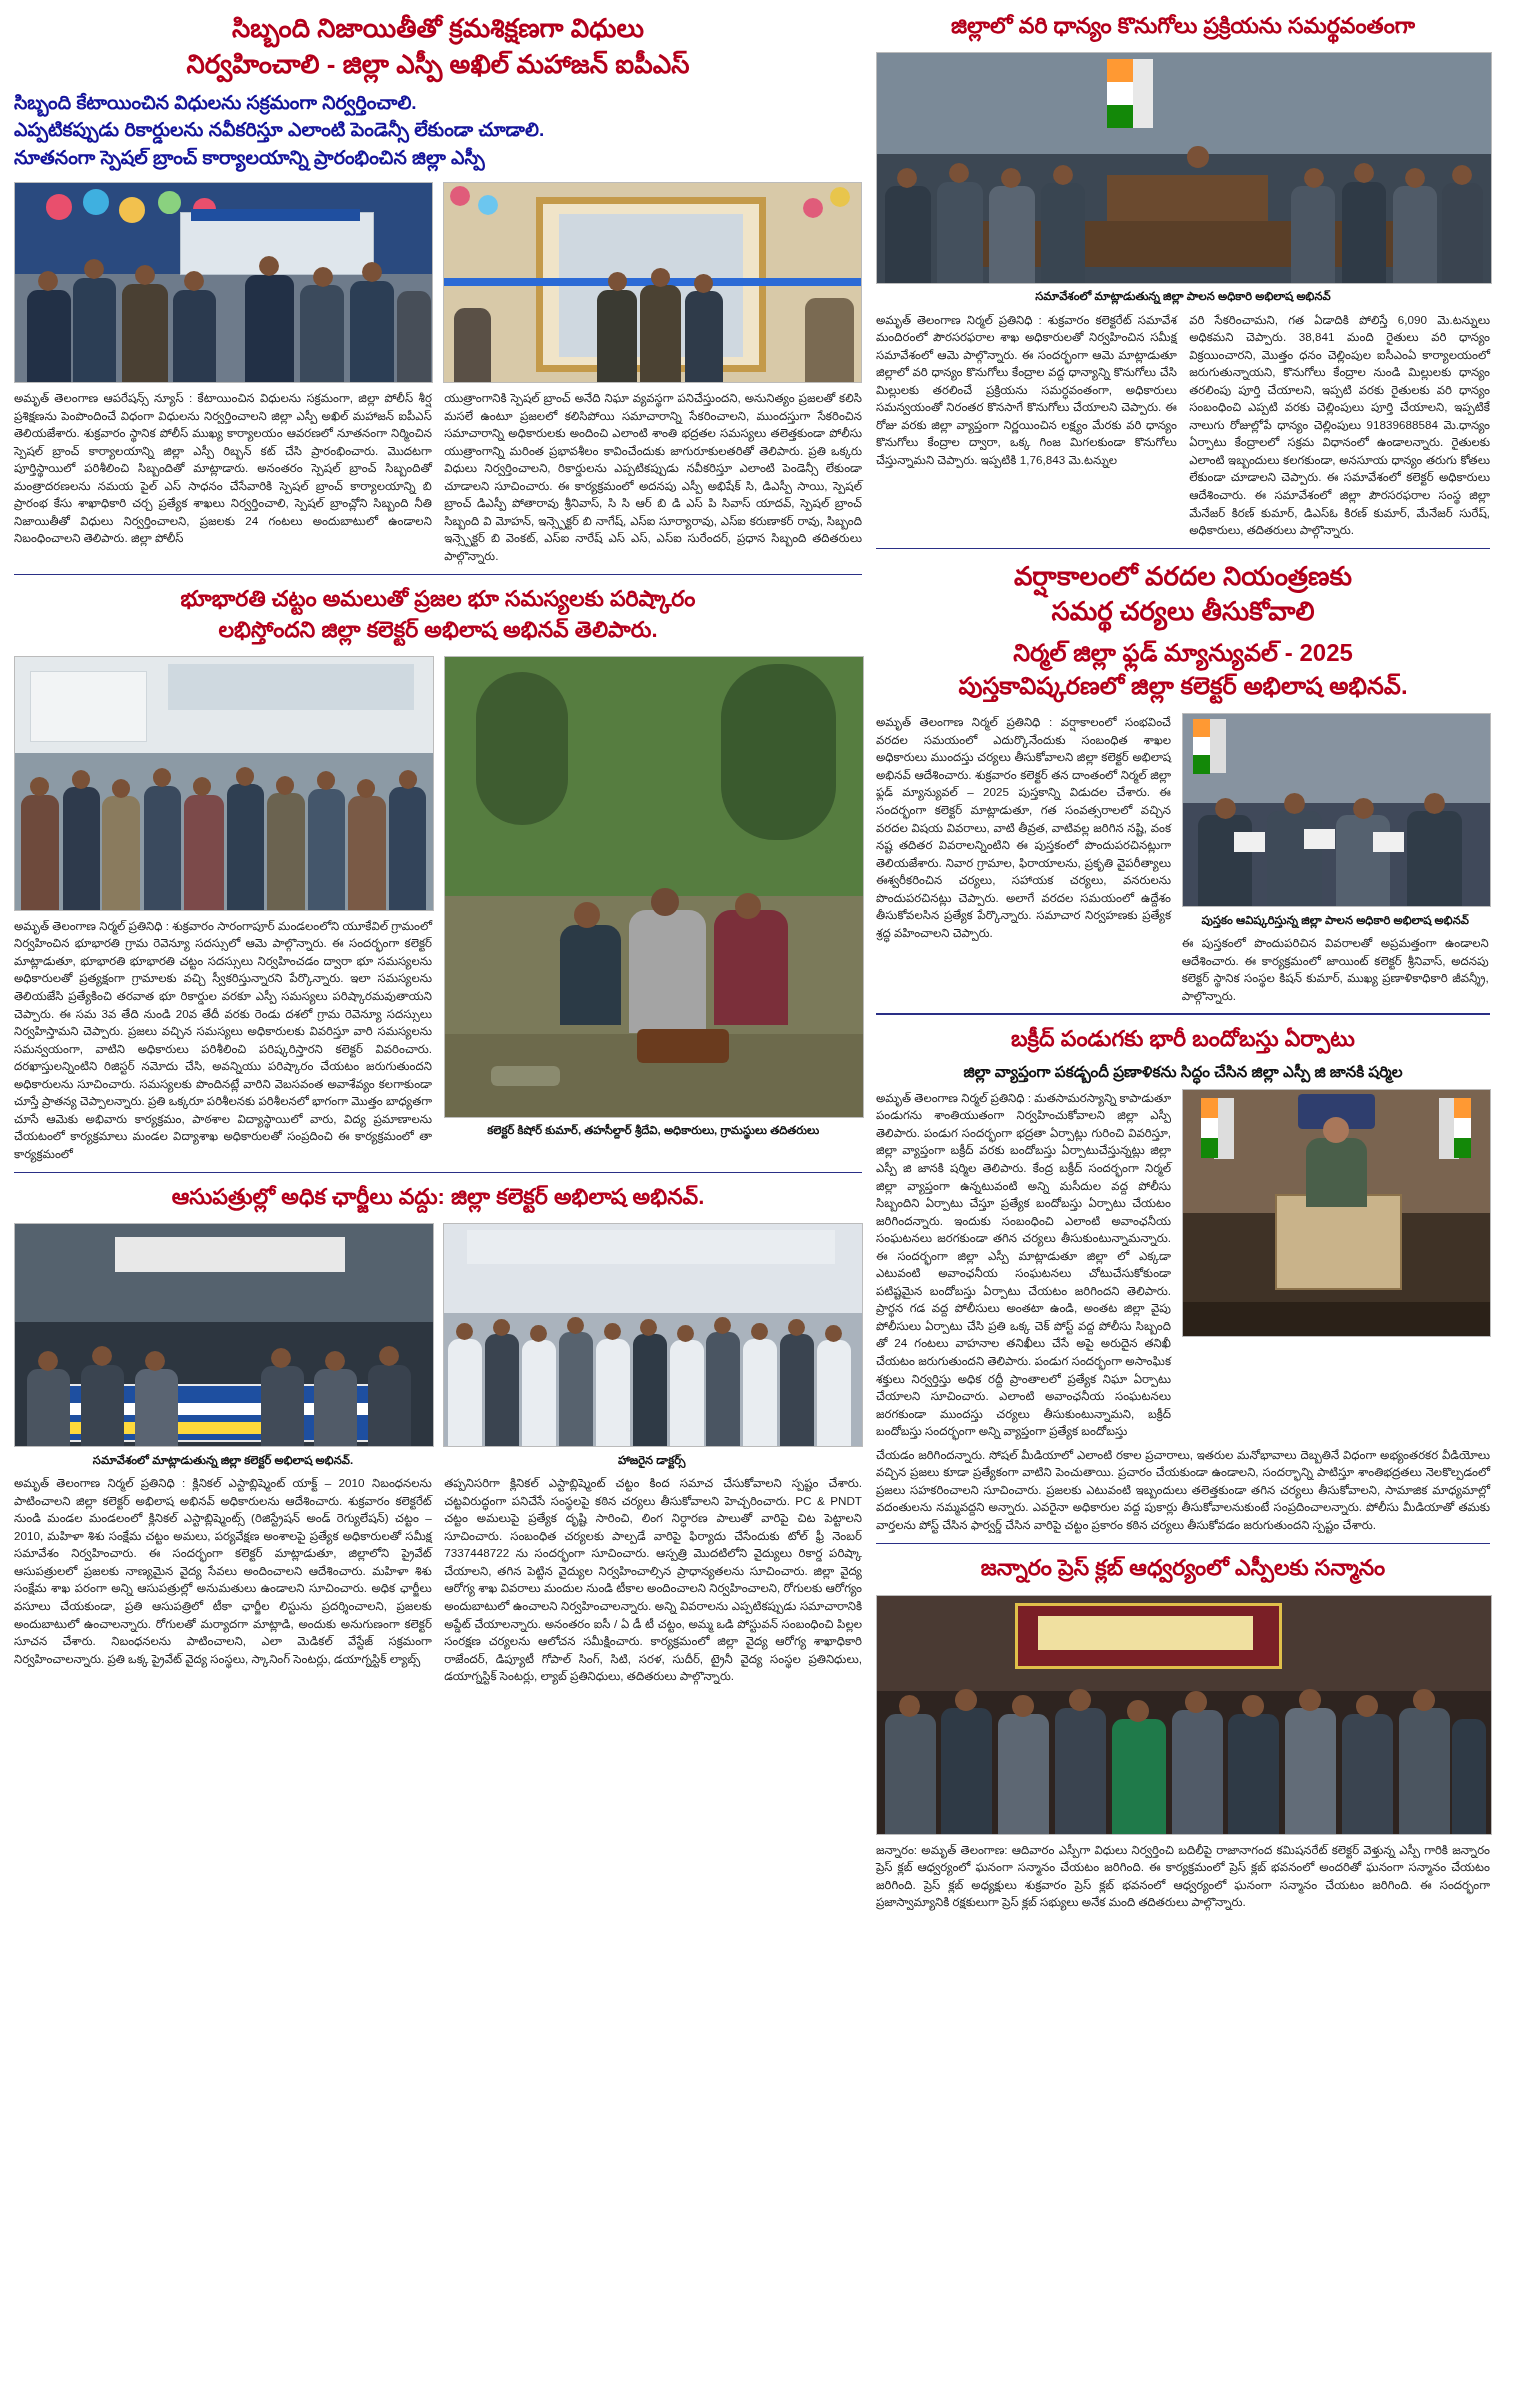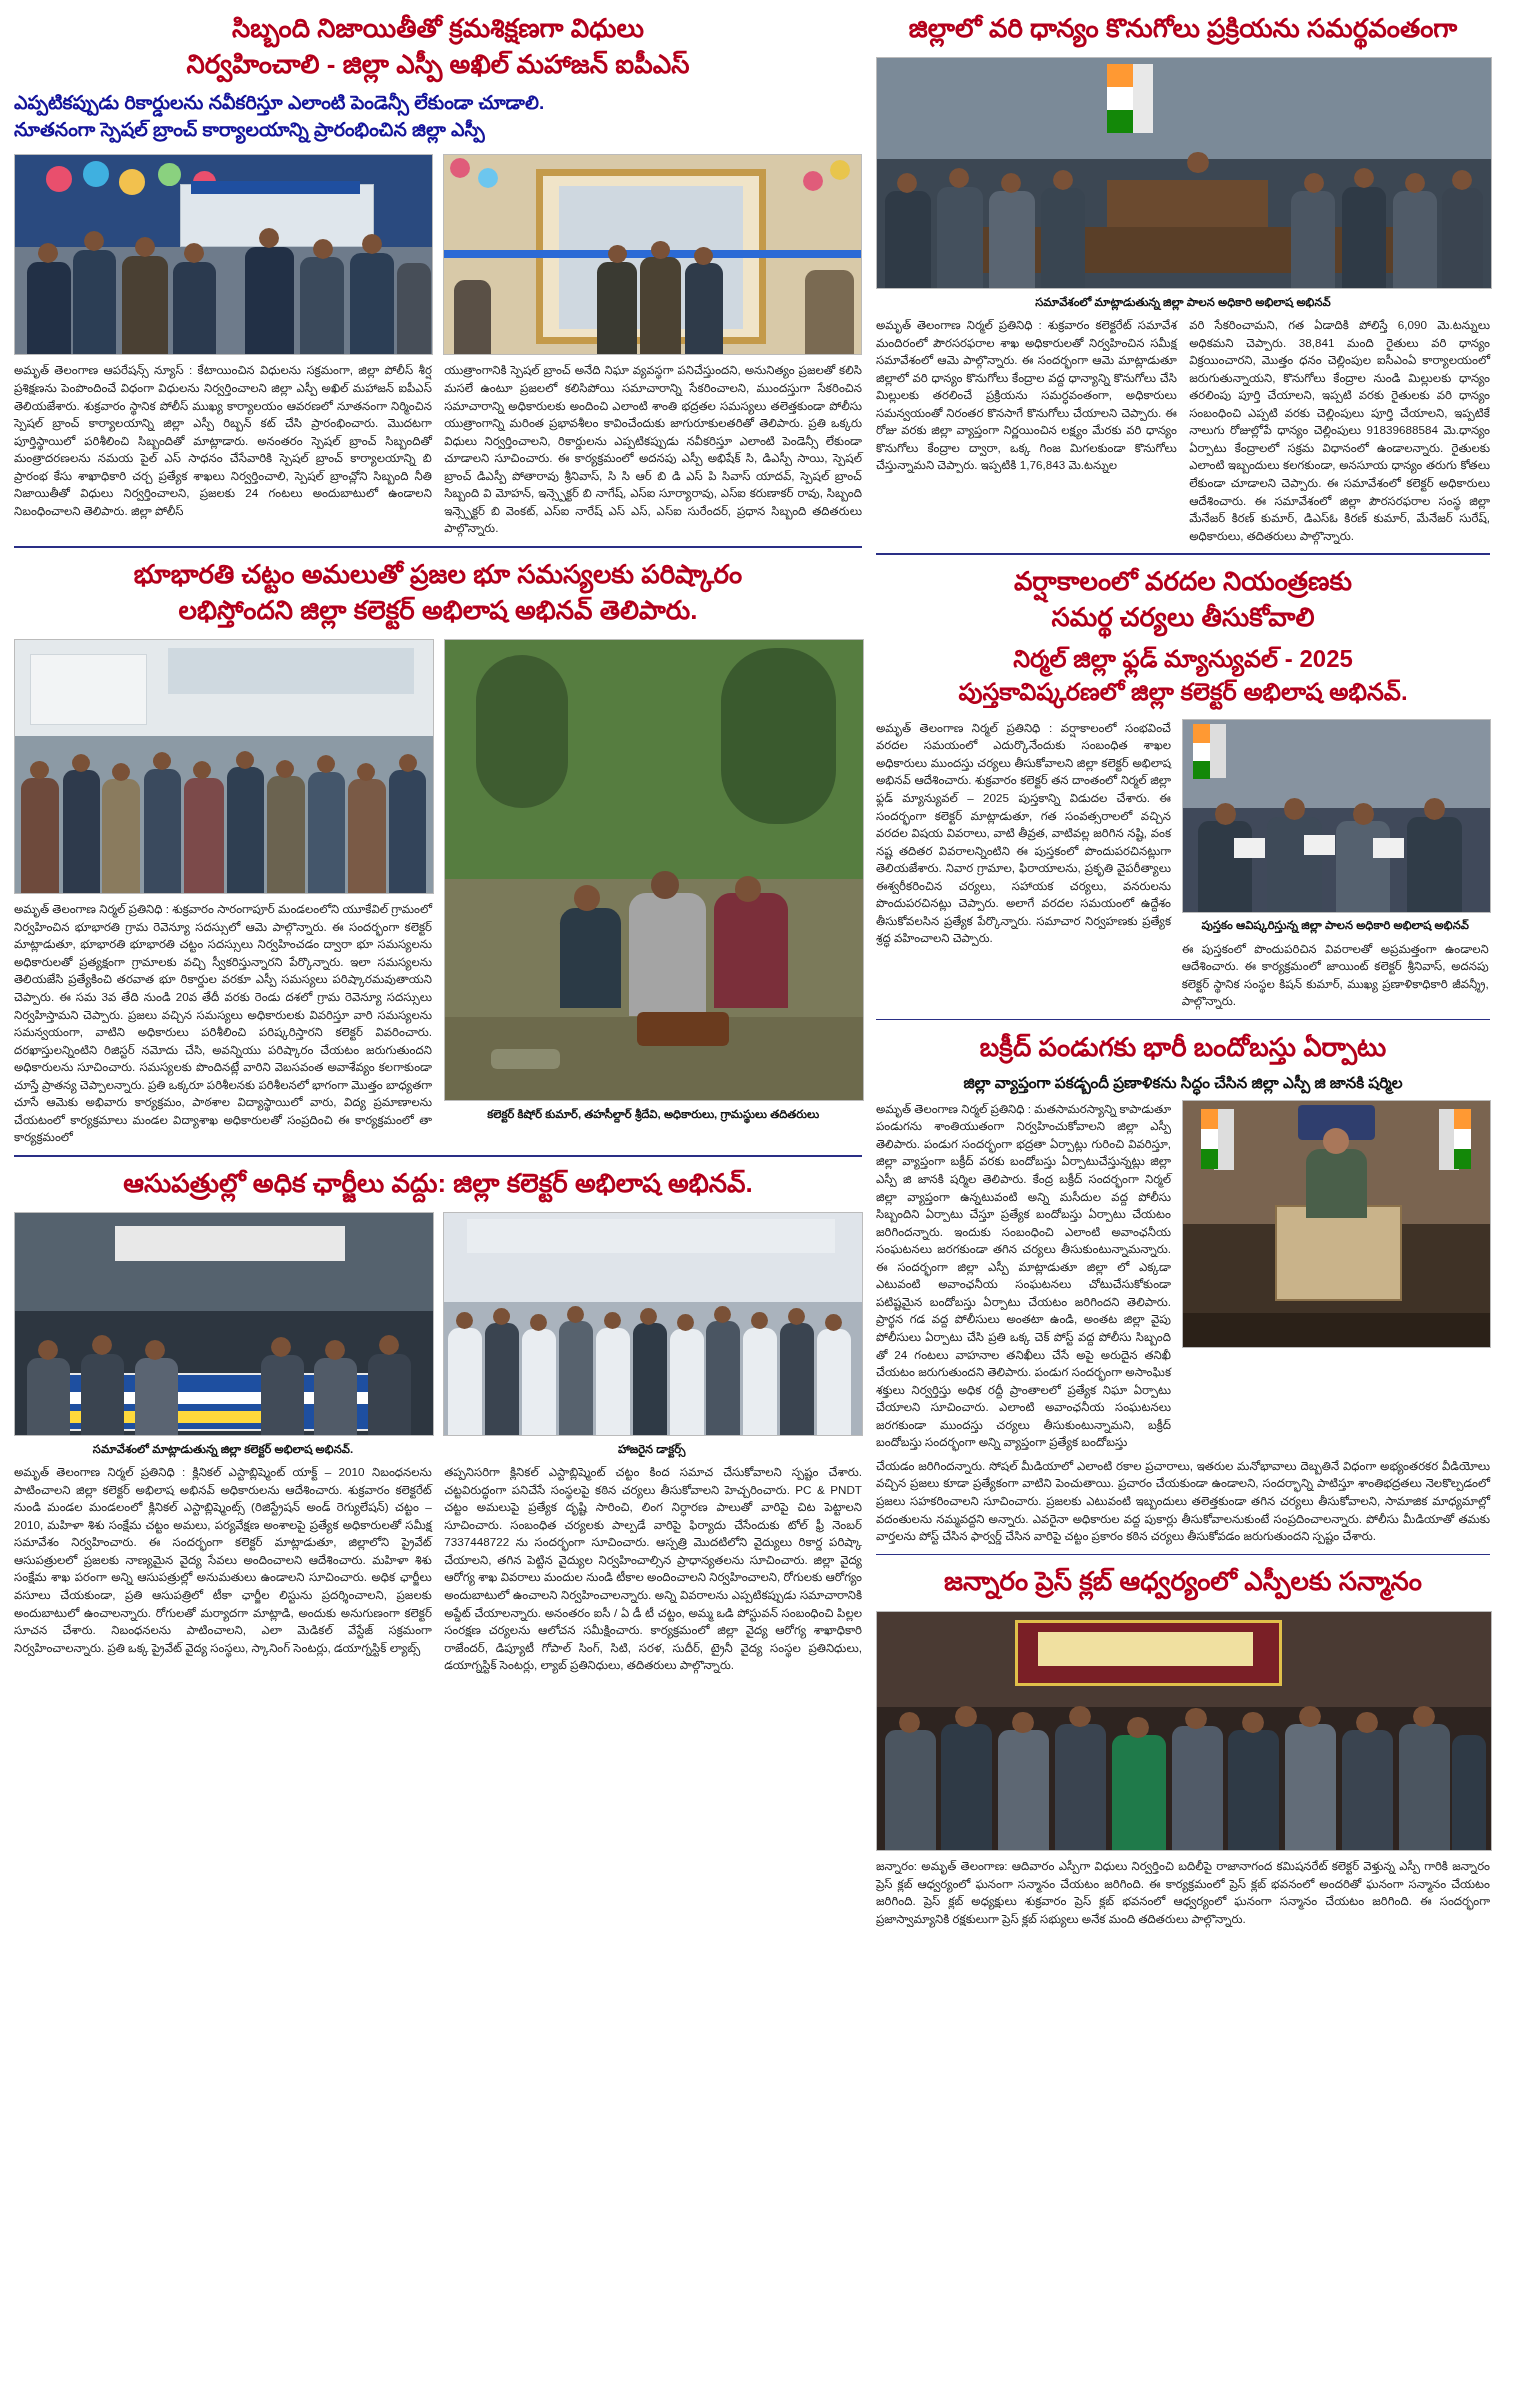--- a/index.html
+++ b/index.html
@@ -32,21 +32,21 @@
   .cols{display:flex;gap:14px;margin-top:10.7px;}
   .col-left{width:848px;}
   .col-right{width:614px;}
   .subcols{display:flex;gap:12.3px;}
 
   
   .headline{
     color:#b3001b;font-weight:bold;text-align:center;line-height:1.38;
   }
   .h1{font-size:26px;}
-  .h2{font-size:26px;}
+  .h2{font-size:22px;}
   .h3{font-size:24px;}
   .sub-blue{color:#14149b;font-weight:bold;font-size:19px;line-height:1.45;}
   .sub-black{color:#111;font-weight:bold;font-size:18.4px;line-height:1.45;}
   .body-text{
     font-size:11.7px;line-height:1.5;text-align:justify;color:#1a1a1a;
   }
   .caption{
     font-size:11.5px;text-align:center;color:#111;font-weight:bold;margin-top:4.6px;line-height:1.4;
   }
   .rule{height:1.5px;background:#2a2f86;margin:9.2px 0;}
@@ -72,20 +72,21 @@
 
 
   <div class="cols">
 
     <div class="col-left">
 
       <div>
         <div class="headline h1">సిబ్బంది నిజాయితీతో క్రమశిక్షణగా విధులు</div>
         <div class="headline h1">నిర్వహించాలి - జిల్లా ఎస్పీ అఖిల్ మహాజన్ ఐపీఎస్</div>
         <div class="gap8"></div>
+        <div class="sub-blue">సిబ్బంది కేటాయించిన విధులను సక్రమంగా నిర్వర్తించాలి.</div>
         <div class="sub-blue">ఎప్పటికప్పుడు రికార్డులను నవీకరిస్తూ ఎలాంటి పెండెన్సీ లేకుండా చూడాలి.</div>
         <div class="sub-blue">నూతనంగా స్పెషల్ బ్రాంచ్ కార్యాలయాన్ని ప్రారంభించిన జిల్లా ఎస్పీ</div>
         <div class="gap14"></div>
         <div class="mini-grid">
           <div class="photo" style="width:418px;height:199px;background:#1d3557;">
             <div style="position:absolute;left:0;top:0;right:0;height:46%;background:#2a4a7f;"></div>
             <div style="position:absolute;left:0;bottom:0;right:0;height:54%;background:#6e7b8b;"></div>
             <div style="position:absolute;left:31px;top:10.7px;width:26px;height:26px;border-radius:50%;background:#e94f6d;"></div>
             <div style="position:absolute;left:68px;top:6.1px;width:26px;height:26px;border-radius:50%;background:#3fb0e0;"></div>
             <div style="position:absolute;left:104px;top:14px;width:26px;height:26px;border-radius:50%;background:#f2c14e;"></div>

